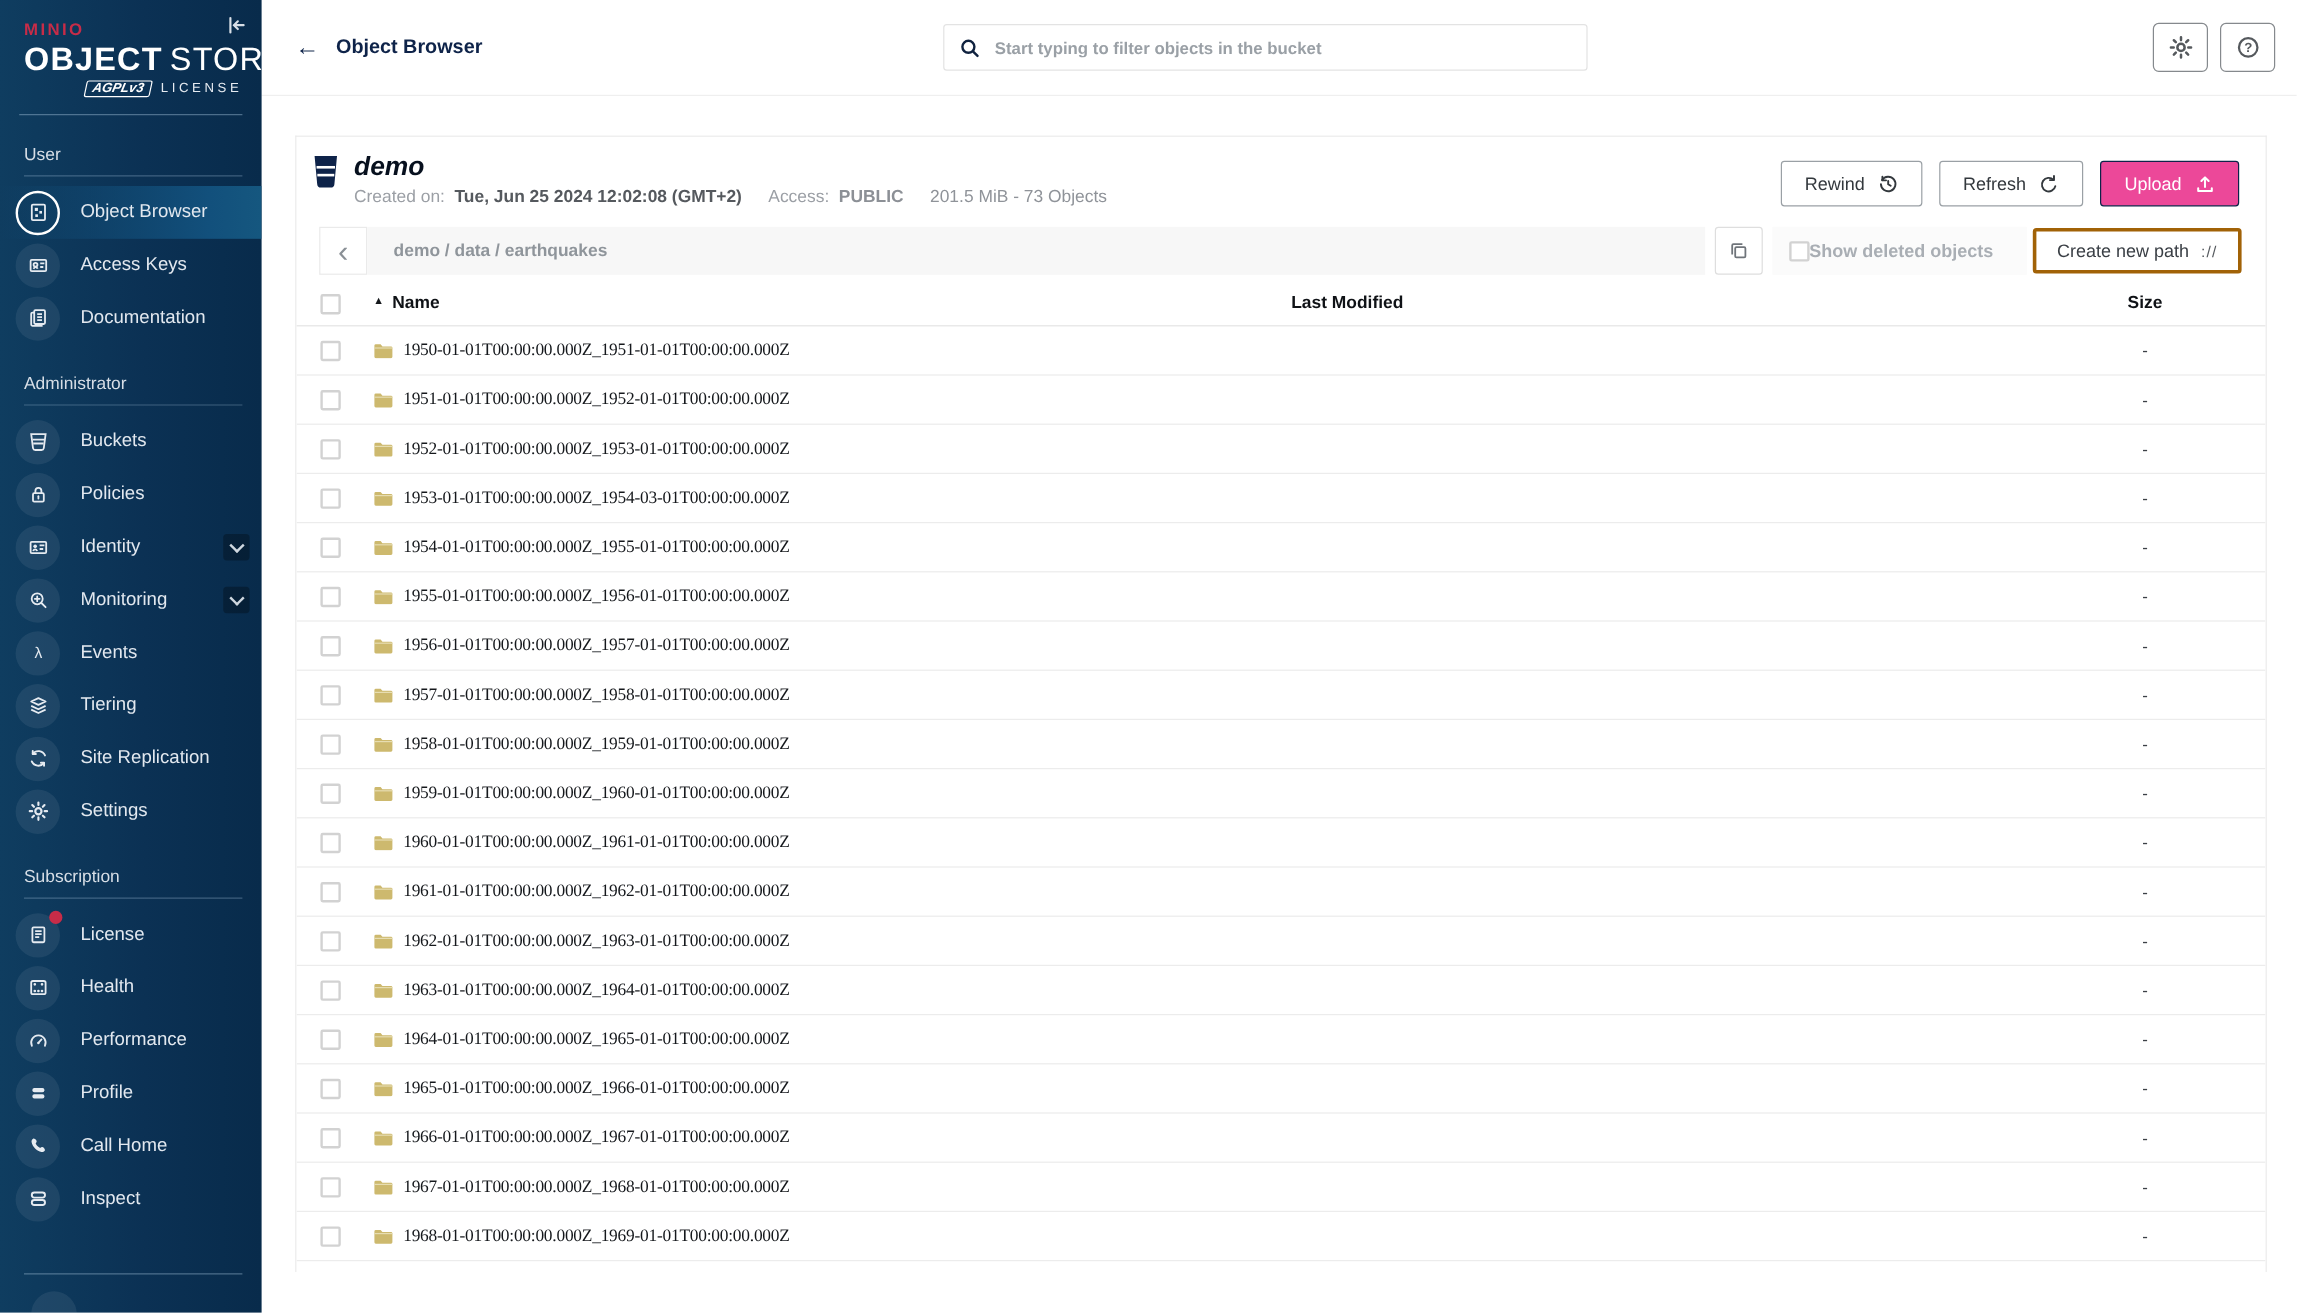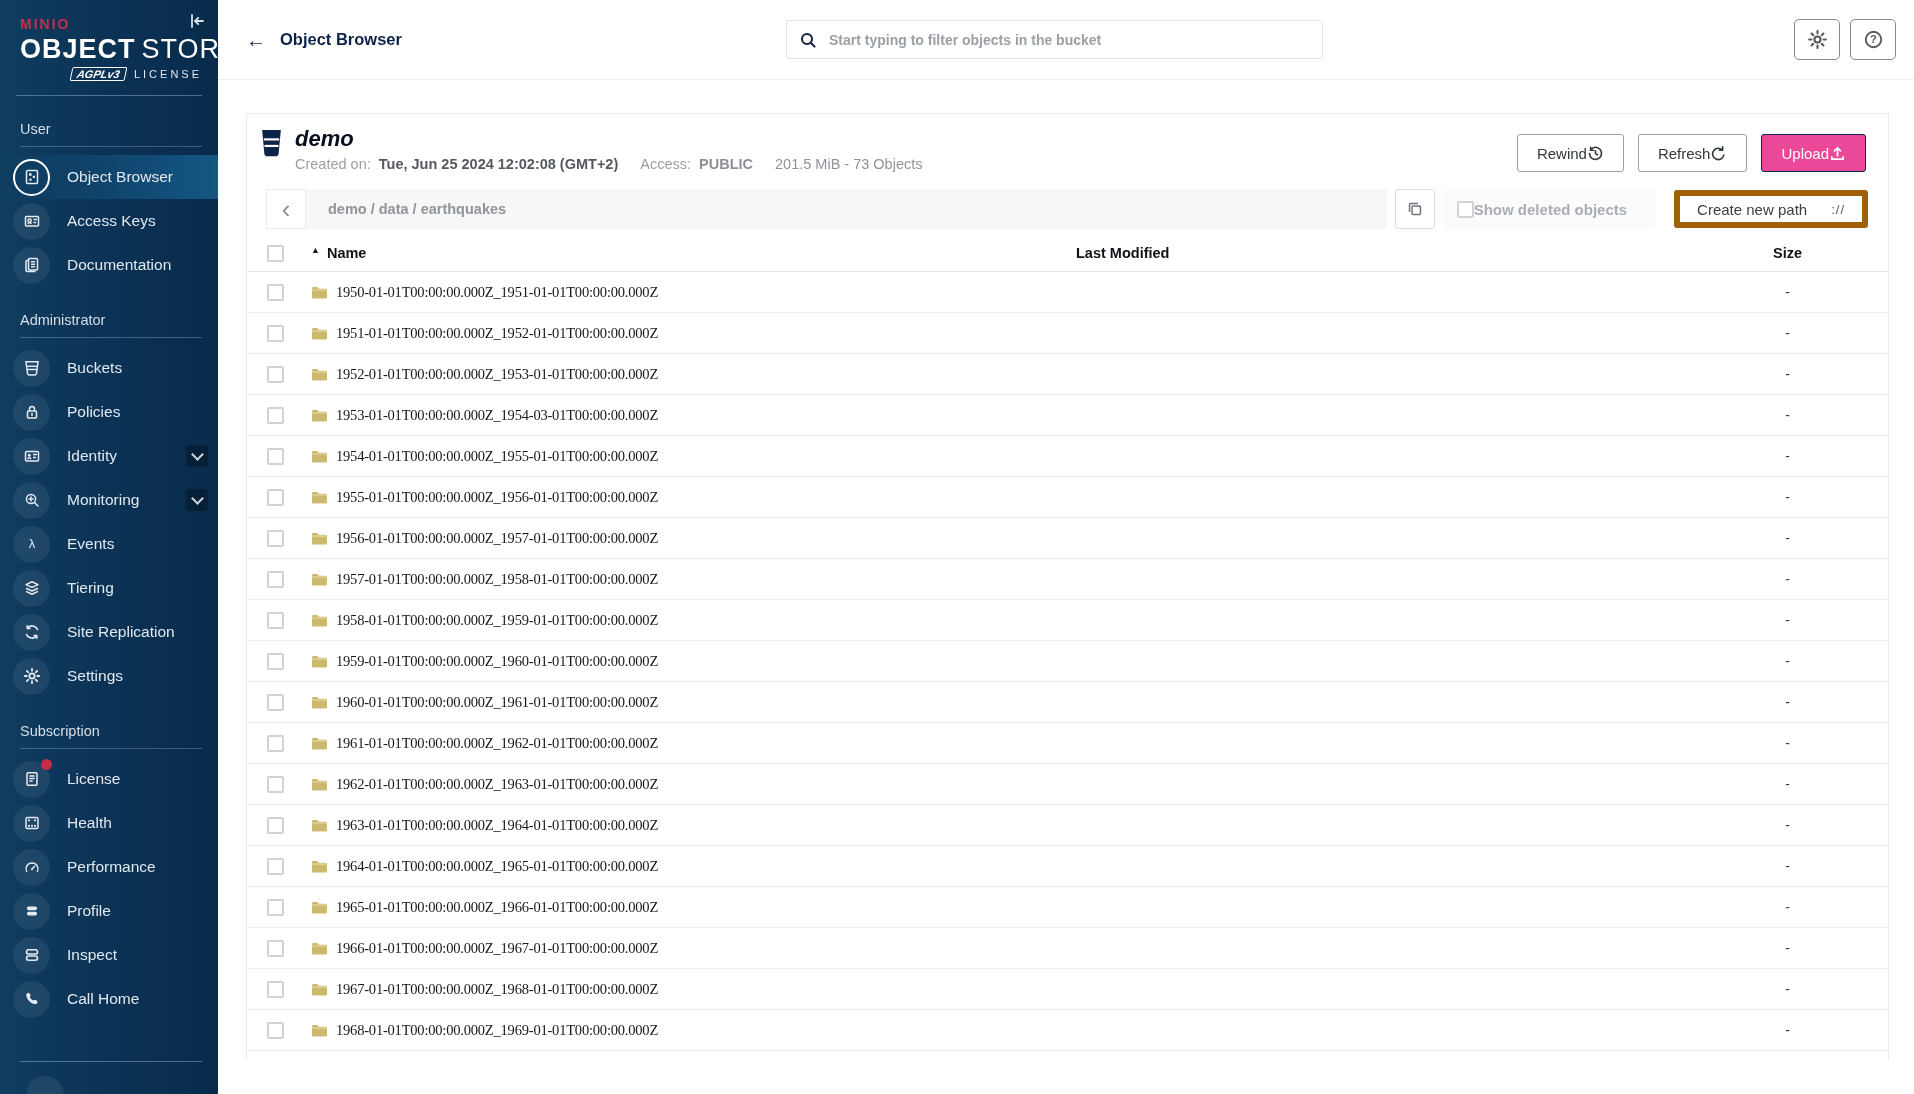--- a/index.html
+++ b/index.html
@@ -65,38 +65,38 @@
   .bucket-header{display:flex;align-items:flex-start;padding:12px 22px 8px 14px;}
   .bucket-icon-wrap{margin-top:4px;color:#0e2349;}
   .bh-text{margin-left:13px;flex:1;min-width:0;}
   .bh-name{font-size:22px;font-weight:bold;color:#07101e;line-height:1.15;font-style:italic;}
   .bh-details{display:flex;align-items:center;gap:8px;margin-top:5px;font-size:14.5px;color:#9b9fa5;white-space:nowrap;}
   .bh-details .v{font-weight:bold;color:#55595e;margin-right:14px;}
   .bh-details .pub{font-weight:bold;color:#8c9096;margin-right:14px;}
   .bh-usage{color:#8f9399;}
   .bh-buttons{display:flex;gap:14px;align-items:center;margin-top:8px;}
   .btn{height:38px;border:1px solid #9aa0a5;border-radius:3px;background:#fff;color:#33383d;
-    font-size:15px;font-family:inherit;display:flex;align-items:center;padding:0 19px;cursor:pointer;}
+    font-size:15px;font-family:inherit;display:flex;align-items:center;gap:11px;padding:0 19px;cursor:pointer;}
   .btn .bic{width:17px;height:17px;}
   .btn.primary{background:#ec4899;border-color:#0e2349;color:#fff;}
 
   
   .path-bar{display:flex;align-items:center;margin:9px 20px 0 19px;height:40px;}
   .nav-back{width:40px;height:40px;border:1px solid #eaeaea;box-sizing:border-box;background:#fff;flex:none;
     display:flex;align-items:center;justify-content:center;color:#8a9096;font-size:26px;cursor:pointer;font-weight:300;}
   .crumb-strip{flex:1;min-width:0;background:#f7f7f7;height:40px;display:flex;align-items:center;
     padding-left:22px;font-size:14.5px;font-weight:bold;color:#8f959b;}
   .copy-btn{width:38px;height:38px;border:1px solid #dedede;border-radius:3px;background:#fff;flex:none;
     display:flex;align-items:center;justify-content:center;color:#6f747a;margin-left:8px;cursor:pointer;}
   .deleted-panel{height:40px;background:#fbfbfb;display:flex;align-items:center;
     padding:0 28px 0 14px;margin-left:8px;}
   .cb{width:17px;height:17px;border:2px solid #d2d2d2;border-radius:2px;background:#fff;box-sizing:border-box;flex:none;}
   .deleted-label{font-size:15px;font-weight:bold;color:#a9aeb4;white-space:nowrap;}
-  .create-path-btn{height:38px;border:6px solid #a16207;border-radius:3px;background:#fff;color:#3a3f45;
-    font-size:15px;display:flex;align-items:center;gap:24px;padding:0 17px;margin-left:19px;cursor:pointer;white-space:nowrap;}
+  .create-path-btn{height:38px;border:3px solid #a16207;border-radius:3px;background:#fff;color:#3a3f45;
+    font-size:15px;display:flex;align-items:center;gap:10px;padding:0 17px;margin-left:5px;cursor:pointer;white-space:nowrap;}
   .path-glyph{font-size:13px;color:#55595e;letter-spacing:1px;}
 
   
   .grid-row{display:grid;grid-template-columns:44px minmax(0,1fr) 645px 167px;align-items:center;padding-left:20px;}
   .table-head{height:36px;border-bottom:1px solid #e4e4e4;margin-top:6px;}
   .th{font-size:14.5px;font-weight:bold;color:#0f1216;}
   .th-name{display:flex;align-items:center;gap:7px;}
   .sort-caret{font-size:9px;position:relative;top:-3px;color:#15181c;}
   .th-size,.td-size{text-align:center;padding-right:34px;}
   .rows-clip{height:788px;overflow:hidden;border-bottom:1px solid #e2e2e2;}
@@ -429,32 +429,32 @@
       <span class="icon-circle">
           <svg class="ic">
             <use href="#i-profile"></use>
           </svg>
         </span>
       <span class="side-label">Profile</span>
     </div>
     <div class="side-item">
       <span class="icon-circle">
           <svg class="ic">
+            <use href="#i-callhome"></use>
+          </svg>
+        </span>
+      <span class="side-label">Call Home</span>
+    </div>
+    <div class="side-item">
+      <span class="icon-circle">
+          <svg class="ic">
             <use href="#i-inspect"></use>
           </svg>
         </span>
       <span class="side-label">Inspect</span>
-    </div>
-    <div class="side-item">
-      <span class="icon-circle">
-          <svg class="ic">
-            <use href="#i-callhome"></use>
-          </svg>
-        </span>
-      <span class="side-label">Call Home</span>
     </div>
 
     <div class="side-bottom-divider"></div>
     <div class="side-partial-circle"></div>
   </nav>
 
   <div class="main">
 
     <header class="topbar">
       <div class="tb-left">

